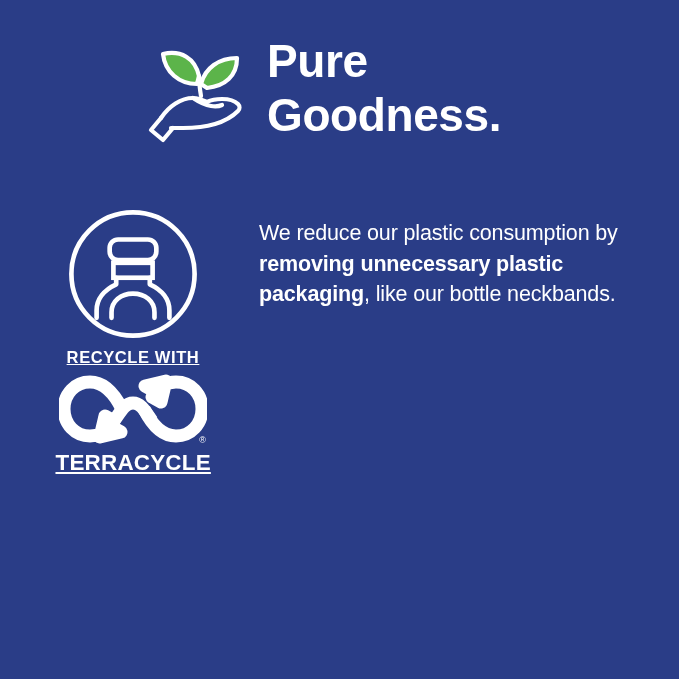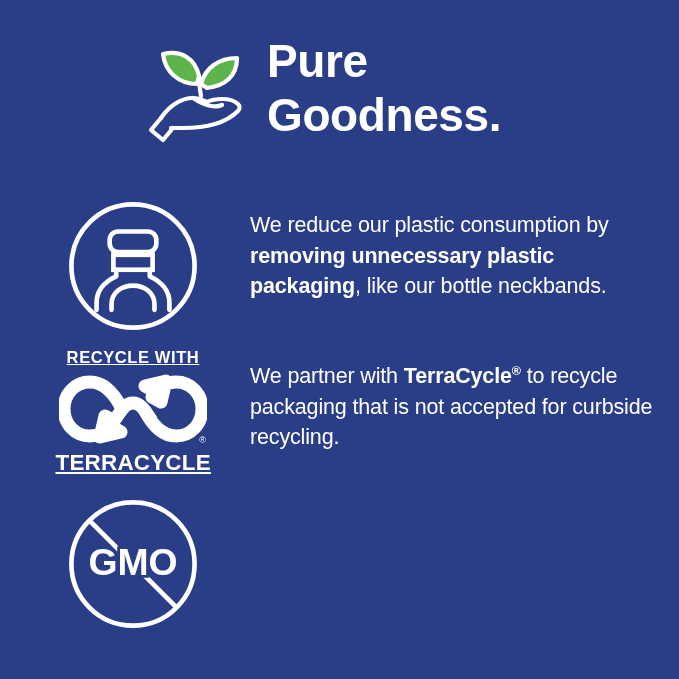--- a/index.html
+++ b/index.html
@@ -48,21 +48,21 @@
   }
 
   
   .row {
     position: absolute;
     display: flex;
     align-items: flex-start;
     left: 58px;
     width: 610px;
   }
-  .row-1 { top: 196px; }
+  .row-1 { top: 204px; gap: 9px; }
   .row-2 { top: 348px; }
   .row-3 { top: 494px; }
 
   .icon-cell {
     width: 150px;
     flex: 0 0 150px;
     display: flex;
     flex-direction: column;
     align-items: center;
   }
@@ -201,28 +201,18 @@
             <path d="M55 50 C62 40 66 32 74 32 C82 32 86 40 93 50" fill="none" stroke="#ffffff" stroke-width="13" stroke-linejoin="round"></path>
 
             <polygon points="40,44 64,62 36,70" fill="#ffffff"></polygon>
             <polygon points="108,32 84,14 112,6" fill="#ffffff"></polygon>
           </svg>
           <span class="tc-reg">®</span>
         </div>
         <div class="tc-bottom">TERRACYCLE</div>
       </div>
     </div>
-    <div class="text-cell">
-      <span>We partner with </span><b>TerraCycle</b><sup>®</sup><span> to recycle packaging that is not accepted for curbside recycling.</span>
-    </div>
   </div>
 
   <div class="row row-3">
-    <div class="icon-cell">
-      <svg viewBox="0 0 150 150" width="140" height="140" aria-hidden="true">
-        <circle cx="75" cy="75" r="66" fill="none" stroke="#ffffff" stroke-width="5"></circle>
-        <line x1="29" y1="29" x2="121" y2="121" stroke="#ffffff" stroke-width="5" stroke-linecap="round"></line>
-        <text x="75" y="87" text-anchor="middle" font-family="Liberation Sans, sans-serif" font-size="40" font-weight="bold" fill="#ffffff" stroke="#2a3d87" stroke-width="6" paint-order="stroke">GMO</text>
-      </svg>
-    </div>
   </div>
 
 </div>
 
 </body></html>

